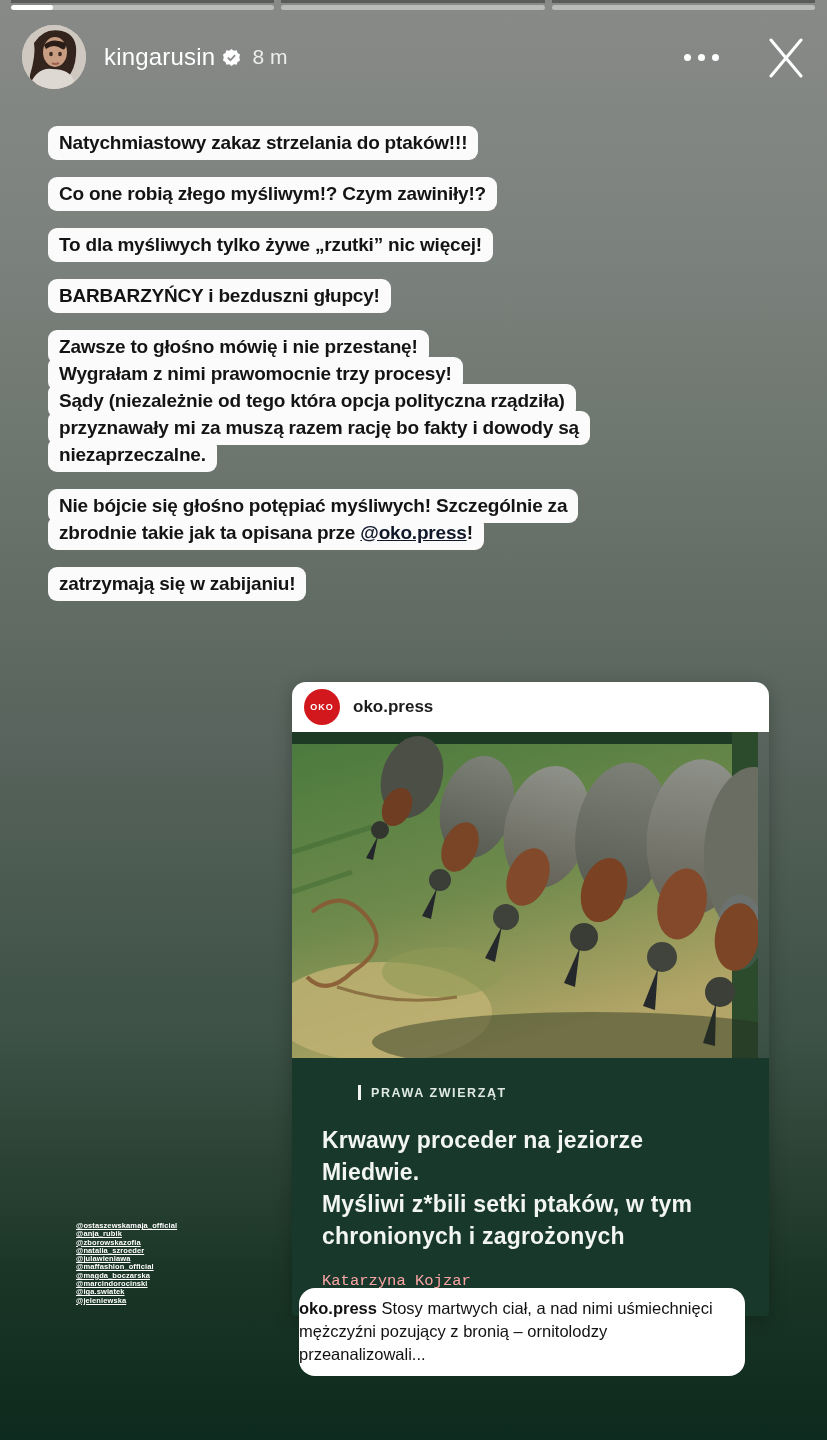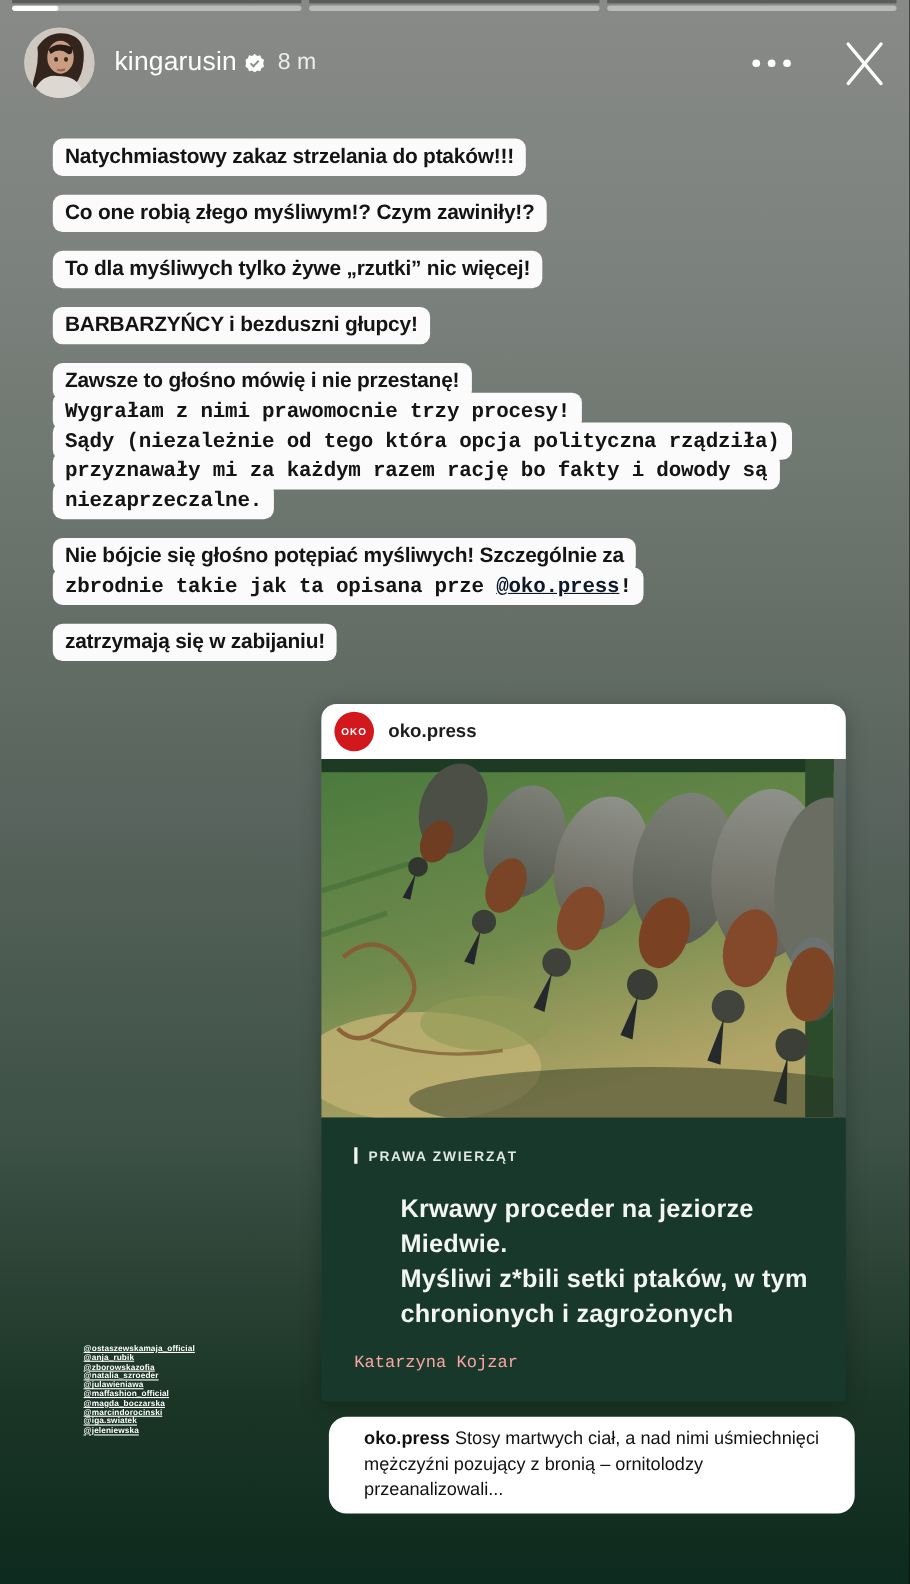--- a/index.html
+++ b/index.html
@@ -23,40 +23,40 @@
   .tstamp{margin-left:12px;color:rgba(255,255,255,.85);font-size:21px;font-weight:400;}
   .hdr .spacer{flex:1;}
   .dots{display:flex;gap:7px;margin-right:46px;cursor:pointer;}
   .dots i{width:7px;height:7px;border-radius:50%;background:#fff;}
   .xbtn{cursor:pointer;display:flex;margin-right:2px;}
   
   .msgs{position:absolute;top:126px;left:48px;width:700px;}
   .blk{margin-bottom:17px;}
   .msg-line{display:table;background:#fbfbfb;color:#141414;font-weight:700;font-size:19px;line-height:26px;
     padding:4px 11px;border-radius:9px;white-space:nowrap;letter-spacing:-.2px;}
-  .blk .msg-line + .msg-line{margin-top:-7px;font-family:Liberation Mono, monospace;}
+  .blk .msg-line + .msg-line{margin-top:-7px;}
   .mention-link{color:#0f172a;text-decoration:underline;cursor:pointer;}
   
-  .card{position:absolute;left:292px;top:640px;width:477px;border-radius:14px 14px 4px 4px;overflow:hidden;
+  .card{position:absolute;left:292px;top:682px;width:477px;border-radius:14px 14px 4px 4px;overflow:hidden;
     box-shadow:0 4px 18px rgba(0,0,0,.25);}
   .card-hdr{height:50px;background:#fff;display:flex;align-items:center;padding:0 12px;}
   .oko-logo{width:36px;height:36px;border-radius:50%;background:#d2181d;display:flex;align-items:center;justify-content:center;
     color:#fff;font-size:9px;font-weight:700;letter-spacing:1px;}
   .card-hdr .cuser{margin-left:13px;font-size:17px;font-weight:700;color:#1c1c1c;}
   .photo{display:block;width:466px;height:326px;}
   .article{background:#17382b;padding:27px 30px 0 30px;height:231px;}
-  .cat{display:flex;align-items:center;}
+  .cat{display:flex;align-items:center;margin-left:36px;}
   .cat .bar{width:3px;height:15px;background:#f2f5f3;margin-right:10px;}
   .cat .cat-label{color:#dfe8e2;font-size:12.5px;font-weight:600;letter-spacing:1.6px;}
-  .headline{margin-top:24px;color:#f2f5f3;font-size:23px;font-weight:600;line-height:32px;letter-spacing:.2px;margin-left:42px;}
+  .headline{margin-top:24px;color:#f2f5f3;font-size:23px;font-weight:600;line-height:32px;letter-spacing:.2px;}
   .author{margin-top:20px;color:#fca5a5;font-family:Liberation Mono, monospace;font-size:15.5px;}
   .brand{margin-top:25px;color:#fff;font-size:23px;font-weight:700;letter-spacing:.3px;display:flex;align-items:center;}
   
   .caption{position:absolute;left:299px;top:1288px;width:432px;background:#fff;border-radius:16px;
-    padding:9px 14px 10px 32px;font-size:16.5px;line-height:23px;color:#111;}
+    padding:9px 14px 10px 0;font-size:16.5px;line-height:23px;color:#111;}
   .caption b{font-weight:700;}
   
   .mentions{position:absolute;left:76px;top:1222px;display:flex;flex-direction:column;}
   .mentions a{color:#fff;font-size:7.5px;line-height:8.3px;font-weight:600;text-decoration:underline;cursor:pointer;letter-spacing:.1px;}
 </style>
 </head>
 <body>
 
 <div class="stage">
 
@@ -118,21 +118,21 @@
     <div class="blk">
       <span class="msg-line">To dla myśliwych tylko żywe „rzutki” nic więcej!</span>
     </div>
     <div class="blk">
       <span class="msg-line">BARBARZYŃCY i bezduszni głupcy!</span>
     </div>
     <div class="blk">
       <span class="msg-line">Zawsze to głośno mówię i nie przestanę!</span>
       <span class="msg-line">Wygrałam z nimi prawomocnie trzy procesy!</span>
       <span class="msg-line">Sądy (niezależnie od tego która opcja polityczna rządziła)</span>
-      <span class="msg-line">przyznawały mi za każdym razem rację bo fakty i dowody są</span>
+      <span class="msg-line">przyznawały mi za muszą razem rację bo fakty i dowody są</span>
       <span class="msg-line">niezaprzeczalne.</span>
     </div>
     <div class="blk">
       <span class="msg-line">Nie bójcie się głośno potępiać myśliwych! Szczególnie za</span>
       <span class="msg-line">
           <span>zbrodnie takie jak ta opisana prze </span>
           <a class="mention-link">@oko.press</a>
           <span>!</span>
         </span>
     </div>

